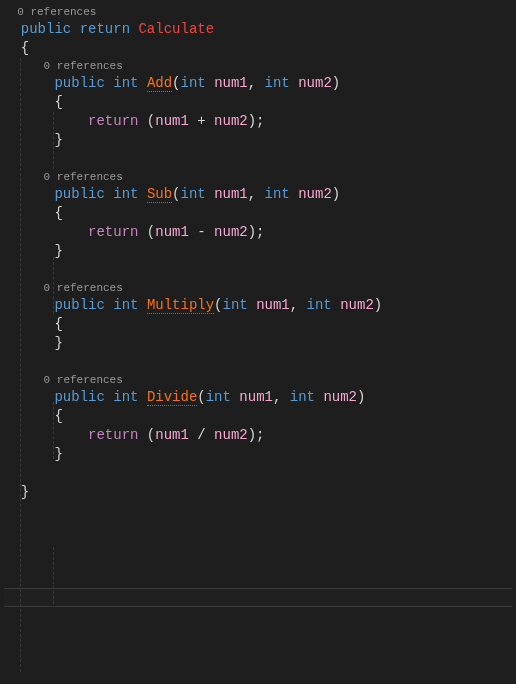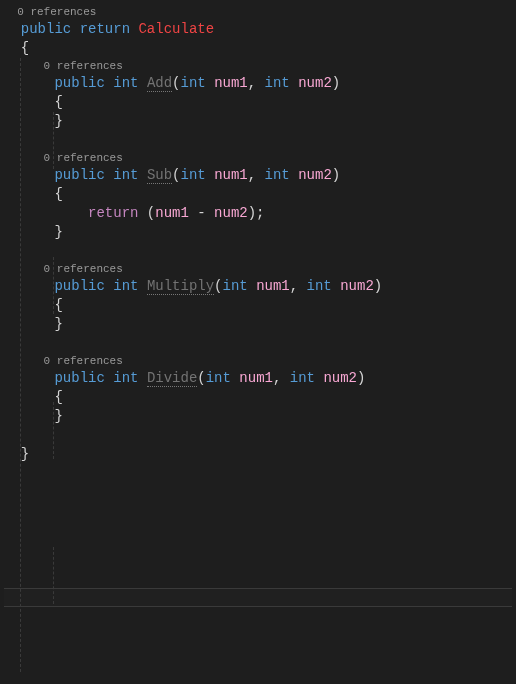--- a/index.html
+++ b/index.html
@@ -26,21 +26,21 @@
   }
   .codelens {
     color: #999999;
     font-size: 11px;
     height: 16px;
     line-height: 16px;
     padding-left: 0;
   }
   .kw { color: #569cd6; }
   .type { color: #ef4444; }
-  .method { color: #737373; border-bottom: 1px dotted #777; text-align: center; }
+  .method { color: #f97316; border-bottom: 1px dotted #777; text-align: center; }
   .param { color: #f9a8d4; }
   .punct { color: #d4d4d4; }
   .ctrl { color: #c586c0; }
   .guides { position:absolute; left:0; top:0; width:100%; height:100%; pointer-events:none;}
   .vguide { position:absolute; top:0; width:0; border-left:1px dashed #3a3a3a; }
   .content { position:relative; }
   .hl-line {
     position:absolute;
     left:0; width:100%;
     height:19px;
@@ -60,20 +60,21 @@
 
     <div class="line codelens"><span>  </span><span>0 references</span></div>
 
     <div class="line"><span>  </span><span class="kw">public</span><span> </span><span class="kw">return</span><span> </span><span class="type">Calculate</span></div>
 
     <div class="line"><span>  </span><span class="punct">{</span></div>
 
     <div class="line codelens"><span>  </span><span>    </span><span>0 references</span></div>
     <div class="line"><span>  </span><span>    </span><span class="kw">public</span><span> </span><span class="kw">int</span><span> </span><span class="method">Add</span><span class="punct">(</span><span class="kw">int</span><span> </span><span class="param">num1</span><span class="punct">, </span><span class="kw">int</span><span> </span><span class="param">num2</span><span class="punct">)</span></div>
     <div class="line"><span>  </span><span>    </span><span class="punct">{</span></div>
+    <div class="line"><span>  </span><span>        </span><span class="ctrl">return</span><span> </span><span class="punct">(</span><span class="param">num1</span><span> </span><span class="punct">+</span><span> </span><span class="param">num2</span><span class="punct">)</span><span class="punct">;</span></div>
     <div class="line"><span>  </span><span>    </span><span class="punct">}</span></div>
 
     <div class="line"><span>  </span></div>
 
     <div class="line codelens"><span>  </span><span>    </span><span>0 references</span></div>
     <div class="line"><span>  </span><span>    </span><span class="kw">public</span><span> </span><span class="kw">int</span><span> </span><span class="method">Sub</span><span class="punct">(</span><span class="kw">int</span><span> </span><span class="param">num1</span><span class="punct">, </span><span class="kw">int</span><span> </span><span class="param">num2</span><span class="punct">)</span></div>
     <div class="line"><span>  </span><span>    </span><span class="punct">{</span></div>
     <div class="line"><span>  </span><span>        </span><span class="ctrl">return</span><span> </span><span class="punct">(</span><span class="param">num1</span><span> </span><span class="punct">-</span><span> </span><span class="param">num2</span><span class="punct">)</span><span class="punct">;</span></div>
     <div class="line"><span>  </span><span>    </span><span class="punct">}</span></div>
 
@@ -82,20 +83,21 @@
     <div class="line codelens"><span>  </span><span>    </span><span>0 references</span></div>
     <div class="line"><span>  </span><span>    </span><span class="kw">public</span><span> </span><span class="kw">int</span><span> </span><span class="method">Multiply</span><span class="punct">(</span><span class="kw">int</span><span> </span><span class="param">num1</span><span class="punct">, </span><span class="kw">int</span><span> </span><span class="param">num2</span><span class="punct">)</span></div>
     <div class="line"><span>  </span><span>    </span><span class="punct">{</span></div>
     <div class="line"><span>  </span><span>    </span><span class="punct">}</span></div>
 
     <div class="line"><span>  </span></div>
 
     <div class="line codelens"><span>  </span><span>    </span><span>0 references</span></div>
     <div class="line"><span>  </span><span>    </span><span class="kw">public</span><span> </span><span class="kw">int</span><span> </span><span class="method">Divide</span><span class="punct">(</span><span class="kw">int</span><span> </span><span class="param">num1</span><span class="punct">, </span><span class="kw">int</span><span> </span><span class="param">num2</span><span class="punct">)</span></div>
     <div class="line"><span>  </span><span>    </span><span class="punct">{</span></div>
+    <div class="line"><span>  </span><span>        </span><span class="ctrl">return</span><span> </span><span class="punct">(</span><span class="param">num1</span><span> </span><span class="punct">/</span><span> </span><span class="param">num2</span><span class="punct">)</span><span class="punct">;</span></div>
     <div class="line"><span>  </span><span>    </span><span class="punct">}</span></div>
 
     <div class="line"><span>  </span></div>
 
     <div class="line"><span>  </span><span class="punct">}</span></div>
 
     <div class="guides">
       <div class="vguide" style="left:16px; top:54px; height:614px;"></div>
       <div class="vguide" style="left:49px; top:108px; height:57px;"></div>
       <div class="vguide" style="left:49px; top:253px; height:57px;"></div>

